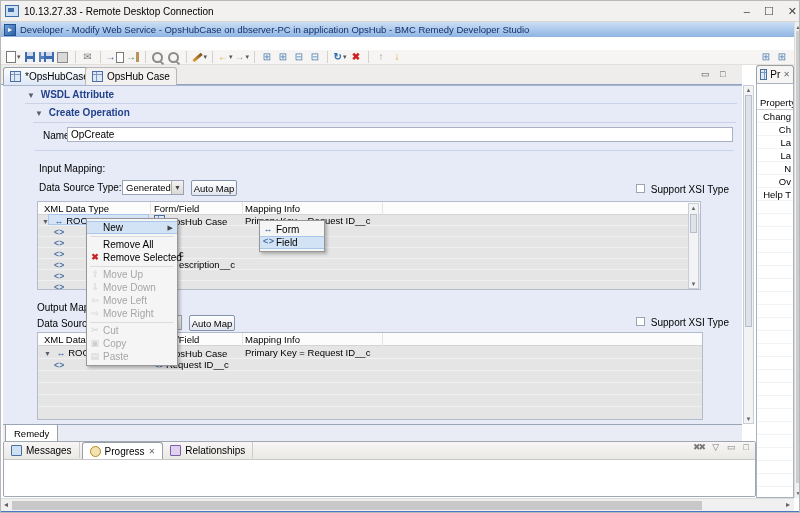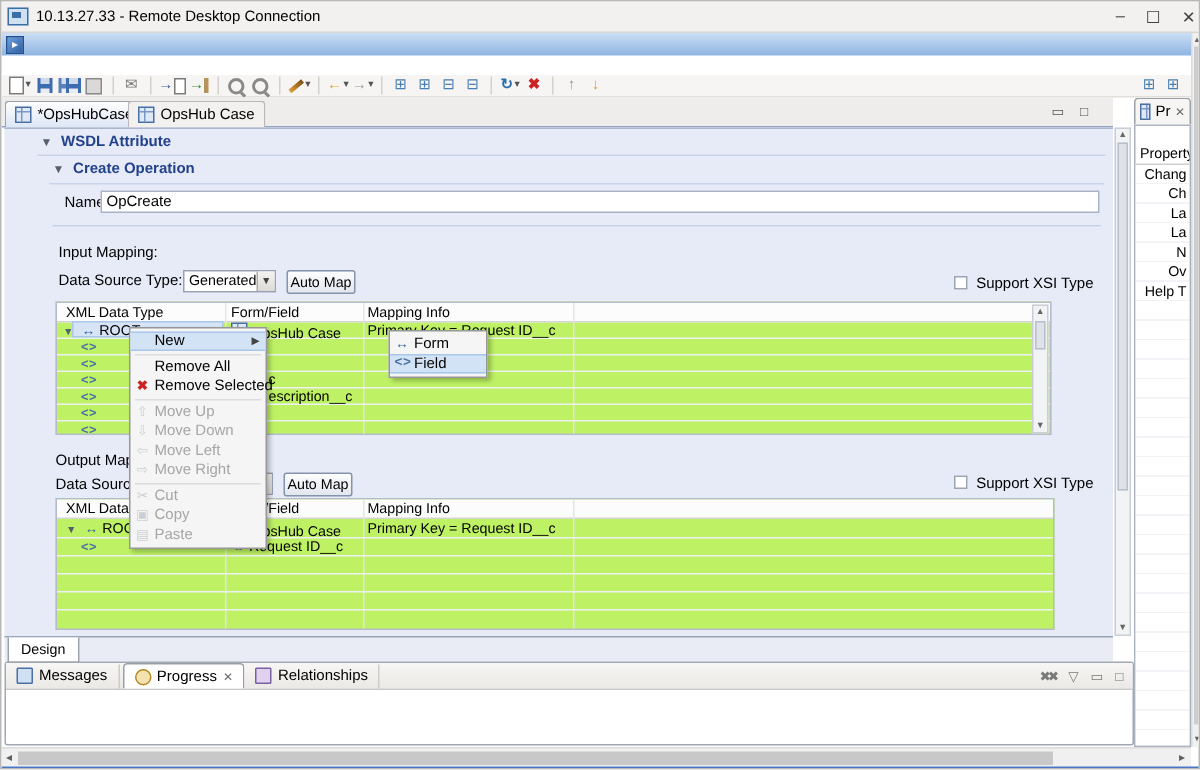--- a/index.html
+++ b/index.html
@@ -55,21 +55,21 @@
                font-family:"Liberation Sans",sans-serif;display:flex;align-items:center}
   .combo{background:#fff;border:1px solid #98a2b4;box-sizing:border-box;display:flex;align-items:center;font-size:9.5px}
   .combo .cv{flex:1;padding-left:3px}
   .combo .cb{width:12px;height:100%;background:linear-gradient(#f4f3f2,#dcdad6);border-left:1px solid #b0aca6;
              display:flex;align-items:center;justify-content:center;font-size:7px;color:#444}
   .pushbtn{background:linear-gradient(#fefefe,#e2e6ee);border:1px solid #8494ac;border-radius:2px;box-sizing:border-box;
            display:flex;align-items:center;justify-content:center;font-size:9.5px}
   .cbx{width:9px;height:9px;background:#fff;border:1px solid #9aa4b4;display:inline-block;box-sizing:border-box}
   .maplbl{font-size:10px}
   
-  .wtable{background:#bef264;border:1px solid #b4bccc;box-sizing:border-box}
+  .wtable{background:#e5e5e5;border:1px solid #b4bccc;box-sizing:border-box}
   .thead{position:absolute;left:0;top:0;right:0;height:12px;border-bottom:1px solid #d4d4d4;background:#fcfcfc;font-size:9.5px}
   .thead span{position:absolute;top:1px}
   .colline{position:absolute;top:0;bottom:0;width:1px;background:#e4e4e4}
   .rowline{position:absolute;left:0;right:0;height:1px;background:#eef0f4}
   .cell-sel{position:absolute;background:#d6e4f6;border:1px solid #a9c7ea;box-sizing:border-box}
   .tre{font-size:9.5px;white-space:nowrap}
   .elem-ic{color:#2e5fa3;font-size:9px;font-weight:bold}
   .fld-ic{color:#4a6fa5;font-size:8.5px;font-weight:bold;letter-spacing:-1px}
   .vsb{background:#f2f3f5;border:1px solid #c8cdd6;box-sizing:border-box}
   .vsb .ar{position:absolute;left:0;right:0;text-align:center;font-size:6px;color:#666}
@@ -91,21 +91,21 @@
   .props{left:755px;top:82px;width:38px;height:415px;background:#fff;border:1px solid #aab2c0;box-sizing:border-box;overflow:hidden}
   .prophead{position:absolute;left:0;top:13px;width:100%;height:13px;border-bottom:1px solid #cfcfcf;font-size:9.5px;padding-left:3px;box-sizing:border-box}
   .proprows{position:absolute;left:0;top:26px;right:0;bottom:0;
             background:repeating-linear-gradient(180deg,#fff 0 12px,#f1f3f6 12px 13px)}
   .propitem{position:absolute;right:2px;font-size:9.5px;white-space:nowrap}
   
   .design-strip{left:2px;top:423px;width:739px;height:17px;background:#e9ecf4;border-top:1px solid #9aa6b8;box-sizing:border-box}
   .dtab{position:absolute;left:2px;top:0;height:16px;background:#fff;border:1px solid #9aa0a8;border-top:none;
         padding:0 8px;display:flex;align-items:center;font-size:9.5px}
   .bpanel{left:2px;top:440px;width:753px;height:56px;background:#fff;border:1px solid #a0a8b4;border-radius:2px;box-sizing:border-box}
-  .btabbar{position:absolute;left:0;top:0;right:0;height:17px;background:linear-gradient(#f7f6f4,#ebe9e6);border-bottom:1px solid #c8c8c8;display:flex;align-items:center}
+  .btabbar{position:absolute;left:0;top:0;right:0;height:17px;background:linear-gradient(#f7f6f4,#ebe9e6);border-bottom:1px solid #c8c8c8;display:flex;align-items:flex-start}
   .btab{height:16px;display:flex;align-items:center;gap:4px;padding:0 7px;border-right:1px solid #cfccc8;white-space:nowrap}
   .btab.active{background:#fff;border:1px solid #9aa0a8;border-bottom:none;border-radius:3px 3px 0 0;margin-left:2px}
   .bico{display:inline-block;width:9px;height:9px;border-radius:1px}
   .btools{margin-left:auto;display:flex;align-items:center;gap:8px;padding-right:6px;color:#7a7a7a;font-size:9px}
   .bmsg{position:absolute;left:8px;top:24px;font-size:10px}
   
   .rdpvs{left:793px;top:21px;width:7px;height:476px;background:#f0f0f0;border-left:1px solid #dcdcdc;box-sizing:border-box}
   .rdpvs .th{position:absolute;left:1px;width:5px;top:9px;height:452px;background:#cdcdcd}
   .rdpvs .ar{position:absolute;left:0;width:100%;text-align:center;font-size:5px;color:#606060}
   .rdphs{left:0;top:497px;width:793px;height:13px;background:#f0f0f0;border-top:1px solid #dcdcdc;box-sizing:border-box}
@@ -126,20 +126,21 @@
     <span>10.13.27.33 - Remote Desktop Connection</span>
     <span class="winbtns">
       <span>–</span>
       <span>☐</span>
       <span>✕</span>
     </span>
   </div>
 
   <div class="abs app-title">
     <span class="app-ic">▸</span>
+    <span>Developer - Modify Web Service - OpsHubCase on dbserver-PC in application OpsHub - BMC Remedy Developer Studio</span>
   </div>
 
 
   <div class="abs toolbar">
     <span class="tbtn">
         <span class="g-doc"></span>
         <span class="caret">▾</span>
       </span>
     <span class="tbtn">
         <span class="g-save">
@@ -379,21 +380,21 @@
 
     <div class="abs tre" style="left:16px;top:26px"><span class="fld-ic">&lt; &gt;</span></div>
     <div class="abs tre" style="left:116px;top:26px">
       <span class="fld-ic">&lt; &gt;</span>
       <span>Request ID__c</span>
     </div>
   </div>
 
   <div class="abs design-strip">
     <div class="dtab">
-      <span>Design</span>
+      <span>Remedy</span>
     </div>
   </div>
 
   <div class="abs vsb escroll">
     <span class="ar" style="top:1px">▲</span>
     <span class="th" style="top:9px;height:230px"></span>
     <span class="ar" style="bottom:1px">▼</span>
   </div>
 
   <div class="abs ptab">

